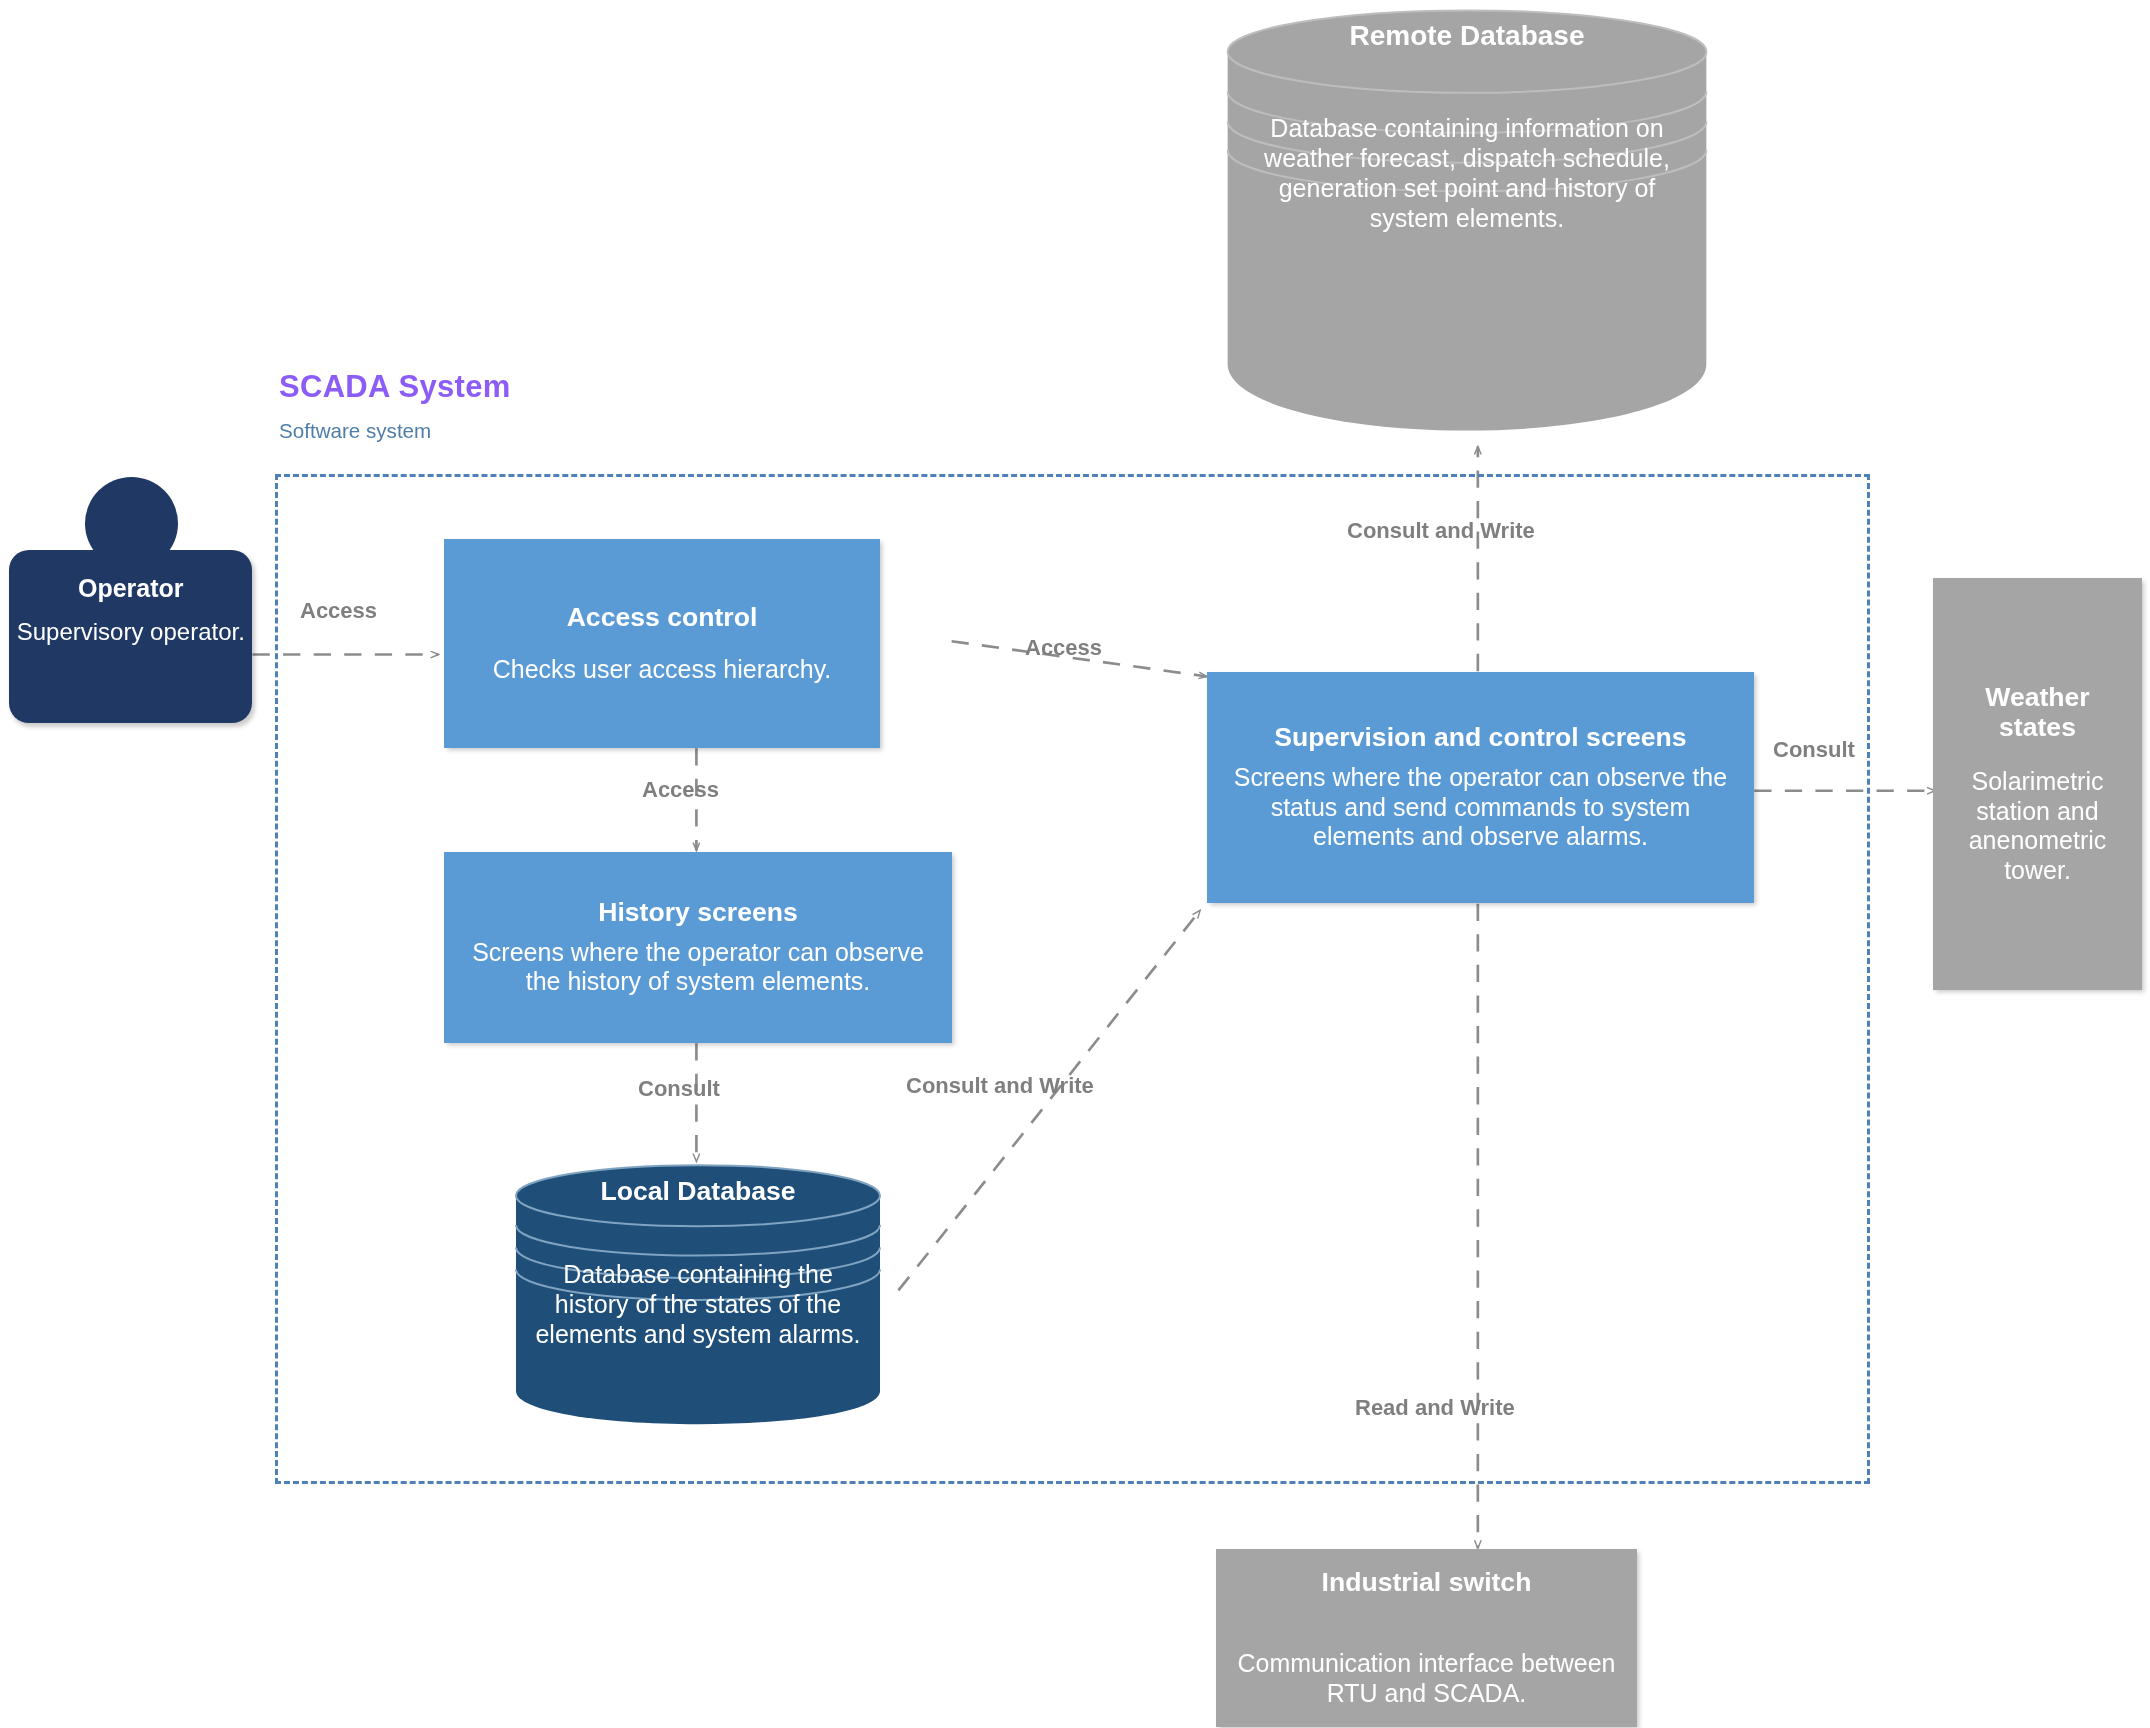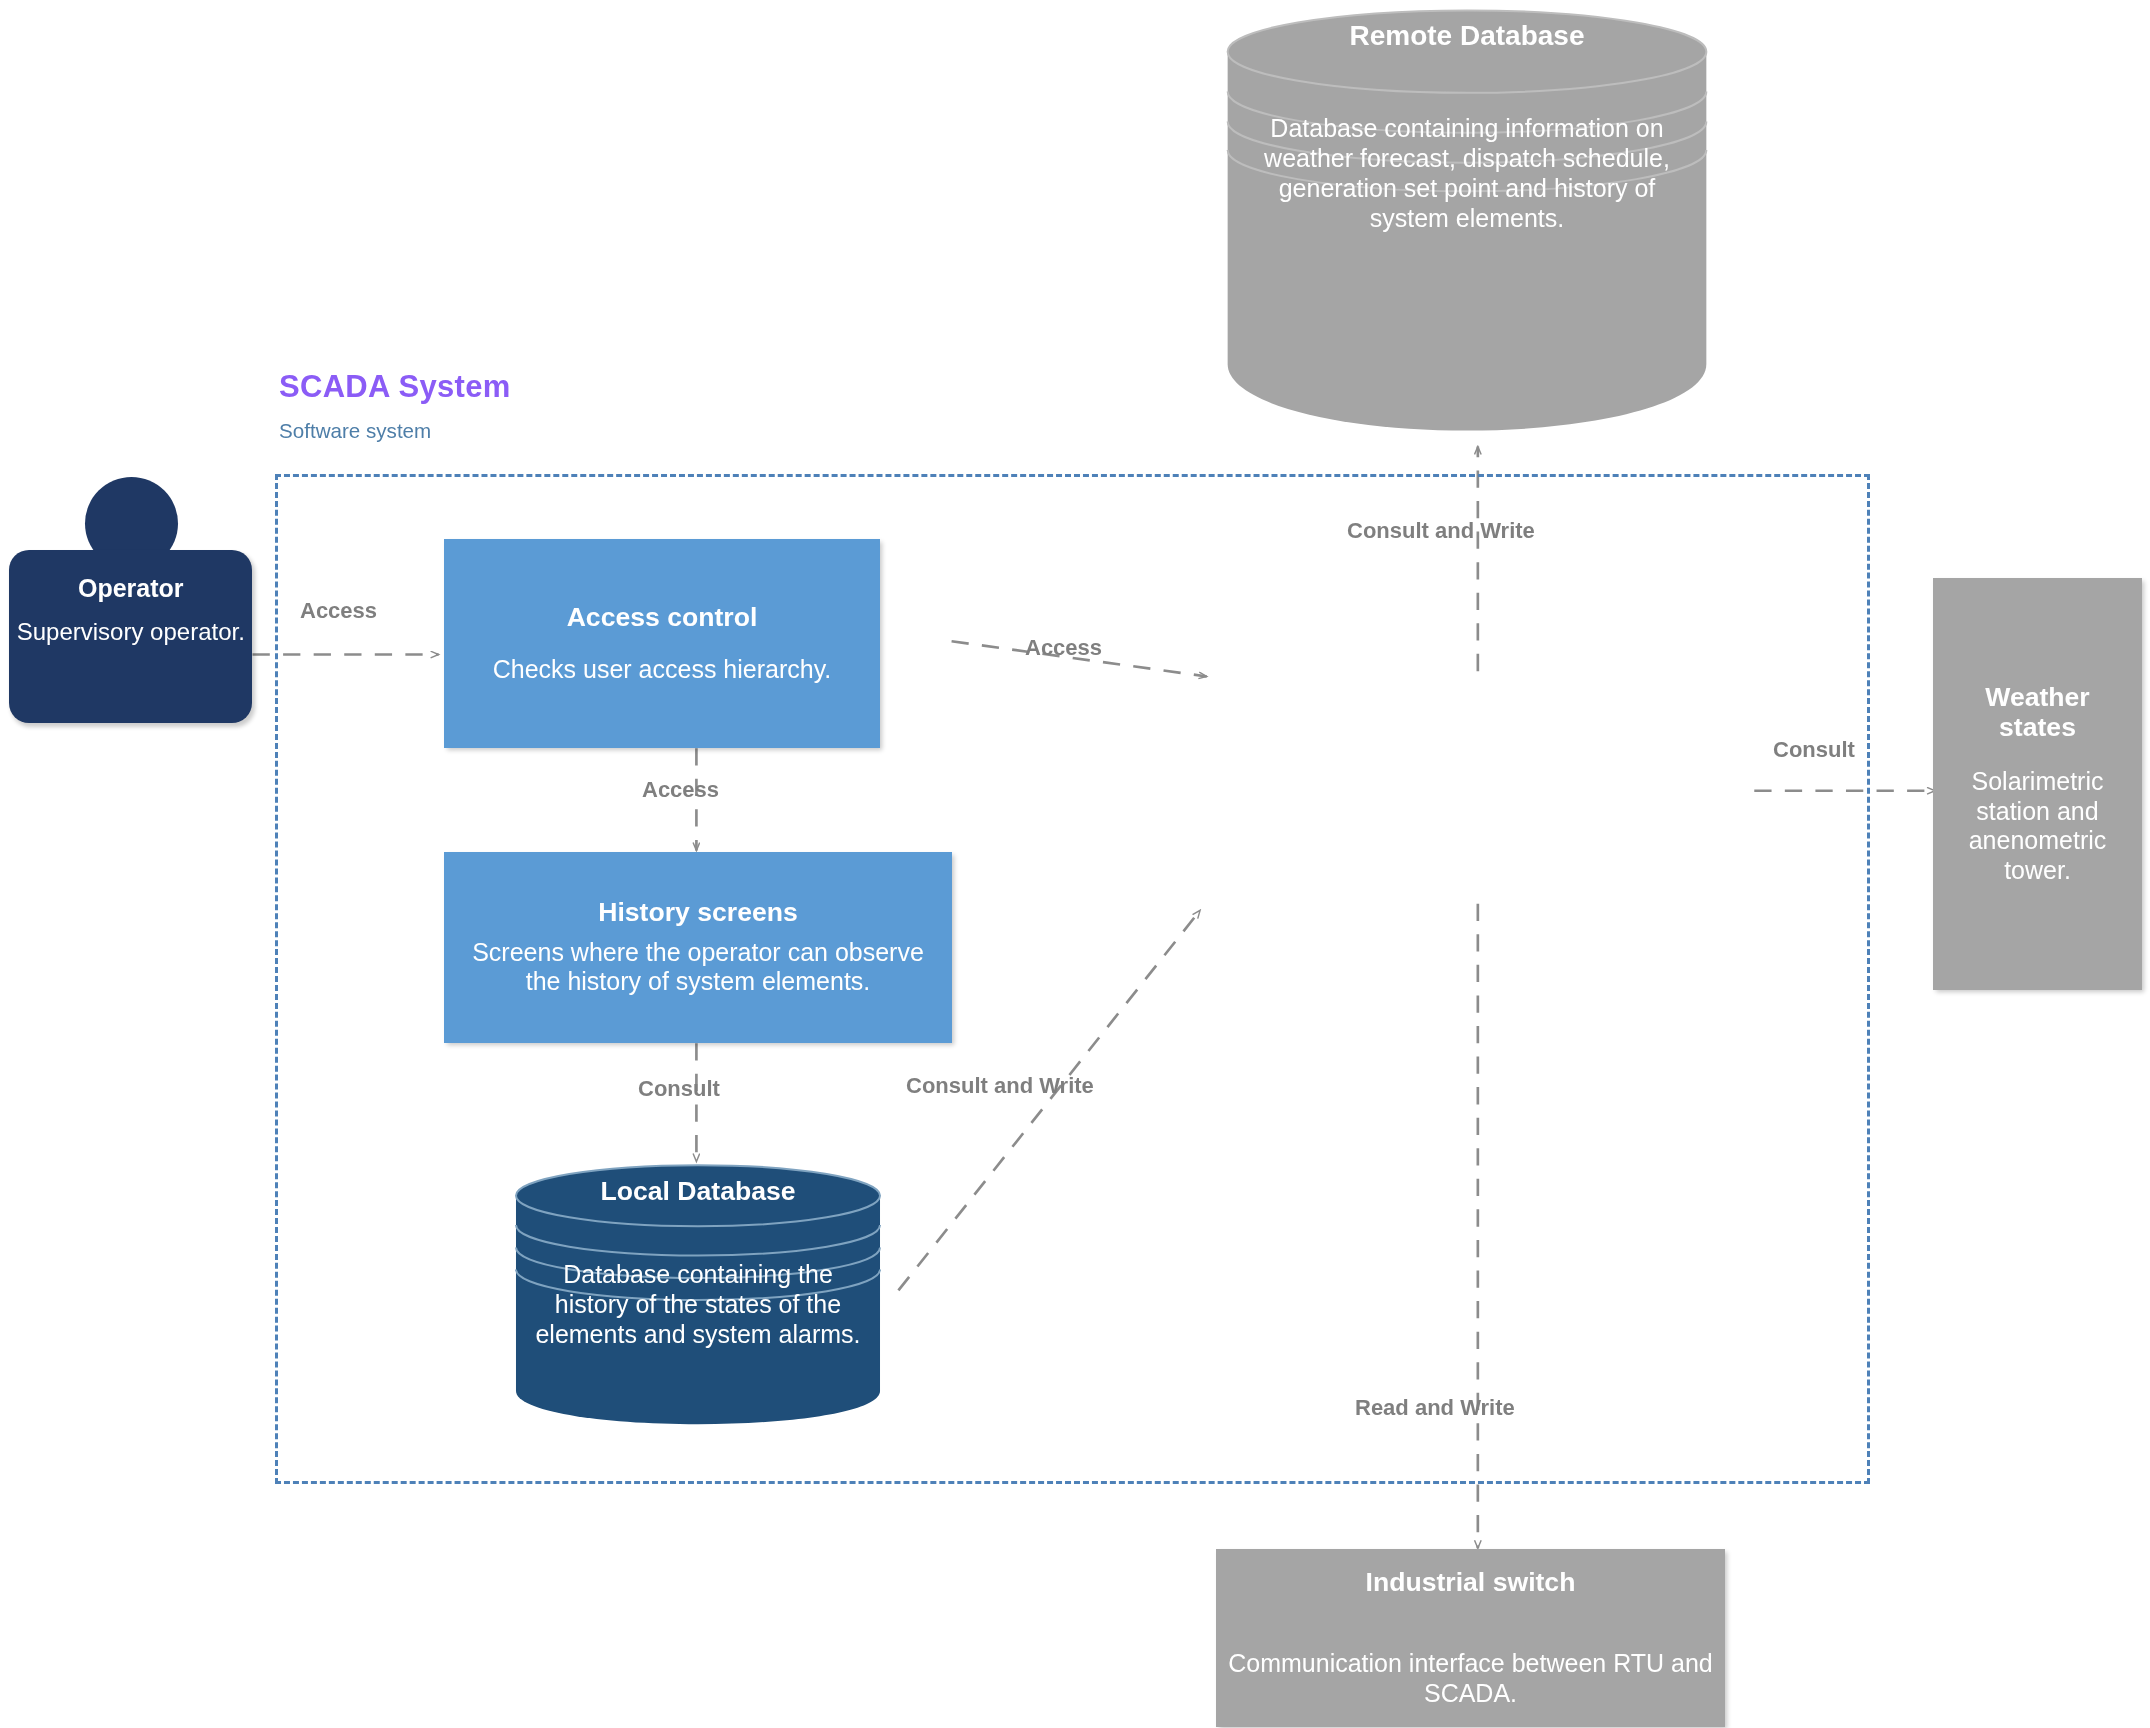--- a/index.html
+++ b/index.html
@@ -109,20 +109,24 @@
   <div class="node rect blue" style="left:444px;top:539px;width:436px;height:209px;padding:10.6px 17.3px;">
     <div class="ttl" style="font-size:26.6px;">Access control</div>
     <div class="desc" style="font-size:25px;margin-top:22.6px;">Checks user access hierarchy.</div>
   </div>
 
   <div class="node rect blue" style="left:444px;top:852px;width:508px;height:191px;padding:9.3px 14.6px;">
     <div class="ttl" style="font-size:26.6px;">History screens</div>
     <div class="desc" style="font-size:25px;margin-top:9.3px;">Screens where the operator can observe the history of system elements.</div>
   </div>
 
+  <div class="node rect blue" style="left:1207px;top:672px;width:547px;height:231px;padding:9.3px 16px;">
+    <div class="ttl" style="font-size:26.6px;">Supervision and control screens</div>
+    <div class="desc" style="font-size:25px;margin-top:10.6px;">Screens where the operator can observe the status and send commands to system elements and observe alarms.</div>
+  </div>
 
   <div class="cyl" id="local-db" style="left:512px;top:1161px;width:372px;height:266px;">
     <svg class="cyl-svg" width="372" height="266" viewBox="0 0 560 400" xmlns="http://www.w3.org/2000/svg">
       <path d="M6,52 L6,346 C6,376 130,396 280,396 C430,396 554,376 554,346 L554,52 Z" fill="#1F4E79"></path>
       <ellipse cx="280" cy="52" rx="274" ry="46" fill="#1F4E79"></ellipse>
       <ellipse cx="280" cy="52" rx="274" ry="46" fill="none" stroke="#7FA3C0" stroke-width="3"></ellipse>
       <path d="M6,96 C6,122 128,142 280,142 C432,142 554,122 554,96" fill="none" stroke="#7FA3C0" stroke-width="3"></path>
       <path d="M6,130 C6,156 128,176 280,176 C432,176 554,156 554,130" fill="none" stroke="#7FA3C0" stroke-width="3"></path>
       <path d="M6,163 C6,189 128,209 280,209 C432,209 554,189 554,163" fill="none" stroke="#7FA3C0" stroke-width="3"></path>
     </svg>
@@ -130,21 +134,21 @@
       <div class="ttl" style="font-size:26.6px;font-weight:bold;">Local Database</div>
       <div class="desc" style="font-size:25px;margin-top:52px;line-height:1.2;">Database containing the history of the states of the elements and system alarms.</div>
     </div>
   </div>
 
   <div class="node rect gray" style="left:1933px;top:578px;width:209px;height:412px;padding:13.3px 10.6px;">
     <div class="ttl" style="font-size:26.6px;">Weather states</div>
     <div class="desc" style="font-size:25px;margin-top:25px;">Solarimetric station and anenometric tower.</div>
   </div>
 
-  <div class="node rect gray" style="left:1216px;top:1549px;width:509px;height:178px;padding:9.3px 12px;gap:36px;">
+  <div class="node rect gray" style="left:1216px;top:1549px;width:421px;height:178px;padding:9.3px 12px;gap:36px;">
     <div class="ttl" style="font-size:26.6px;">Industrial switch</div>
     <div class="desc" style="font-size:25px;margin-top:16px;">Communication interface between RTU and SCADA.</div>
   </div>
 
   <div class="elabel" style="left:300px;top:598px;">Access</div>
 
   <div class="elabel" style="left:1025px;top:635px;">Access</div>
 
   <div class="elabel" style="left:642px;top:777px;">Access</div>
 

